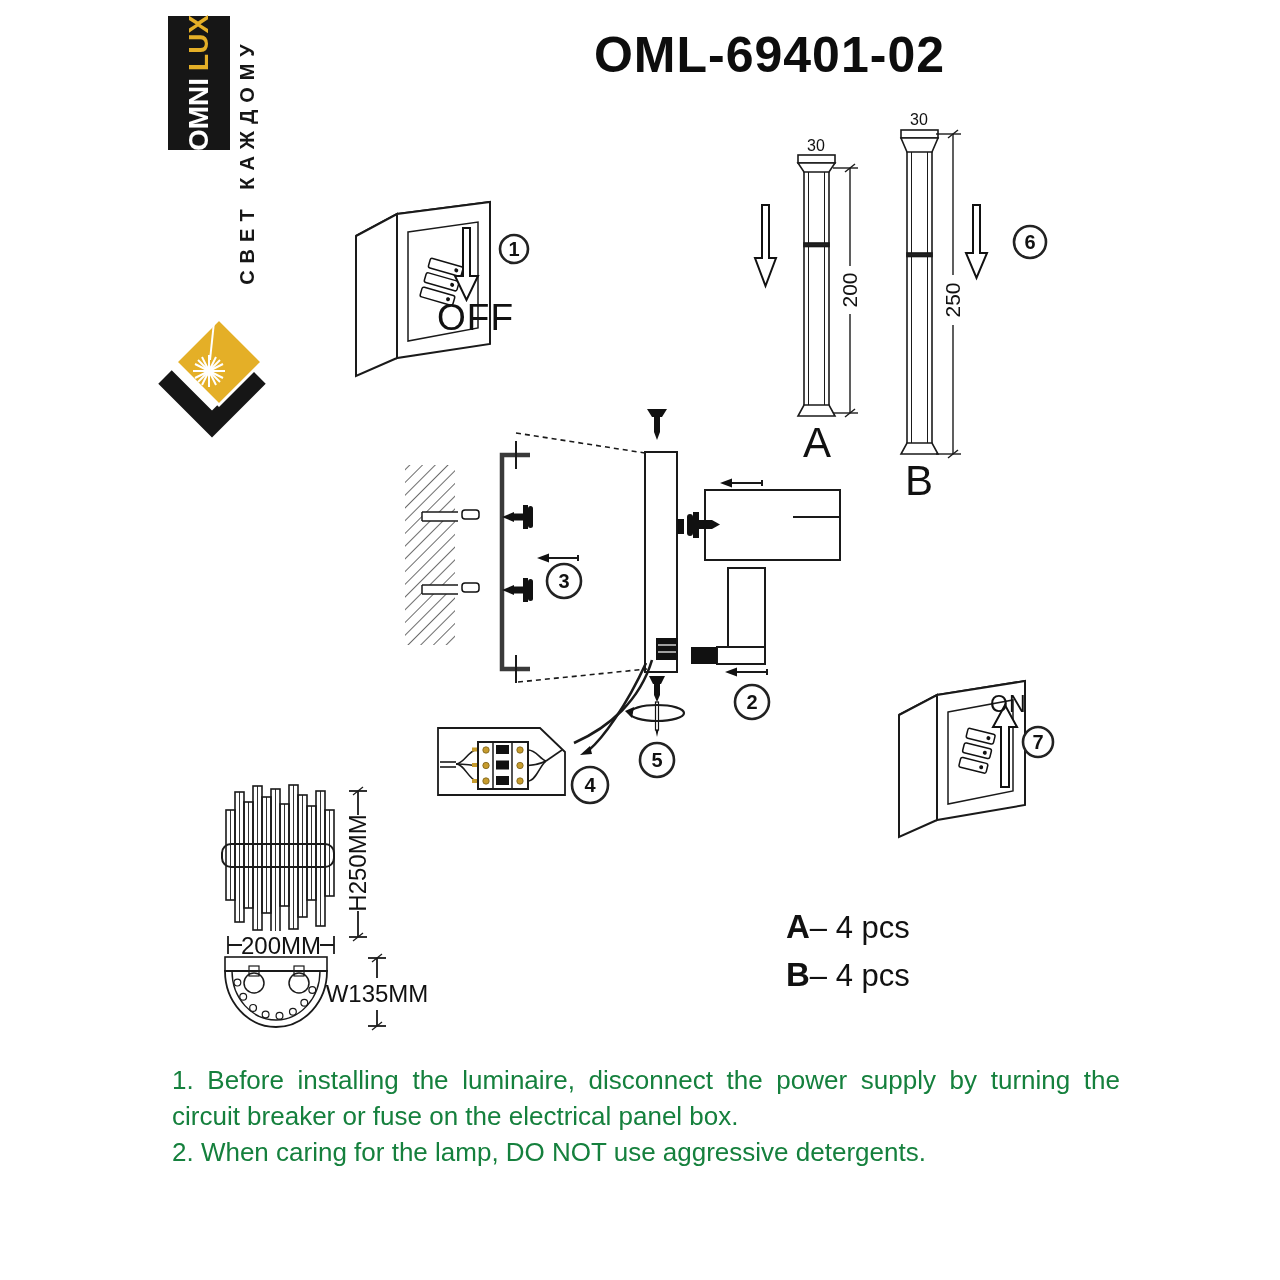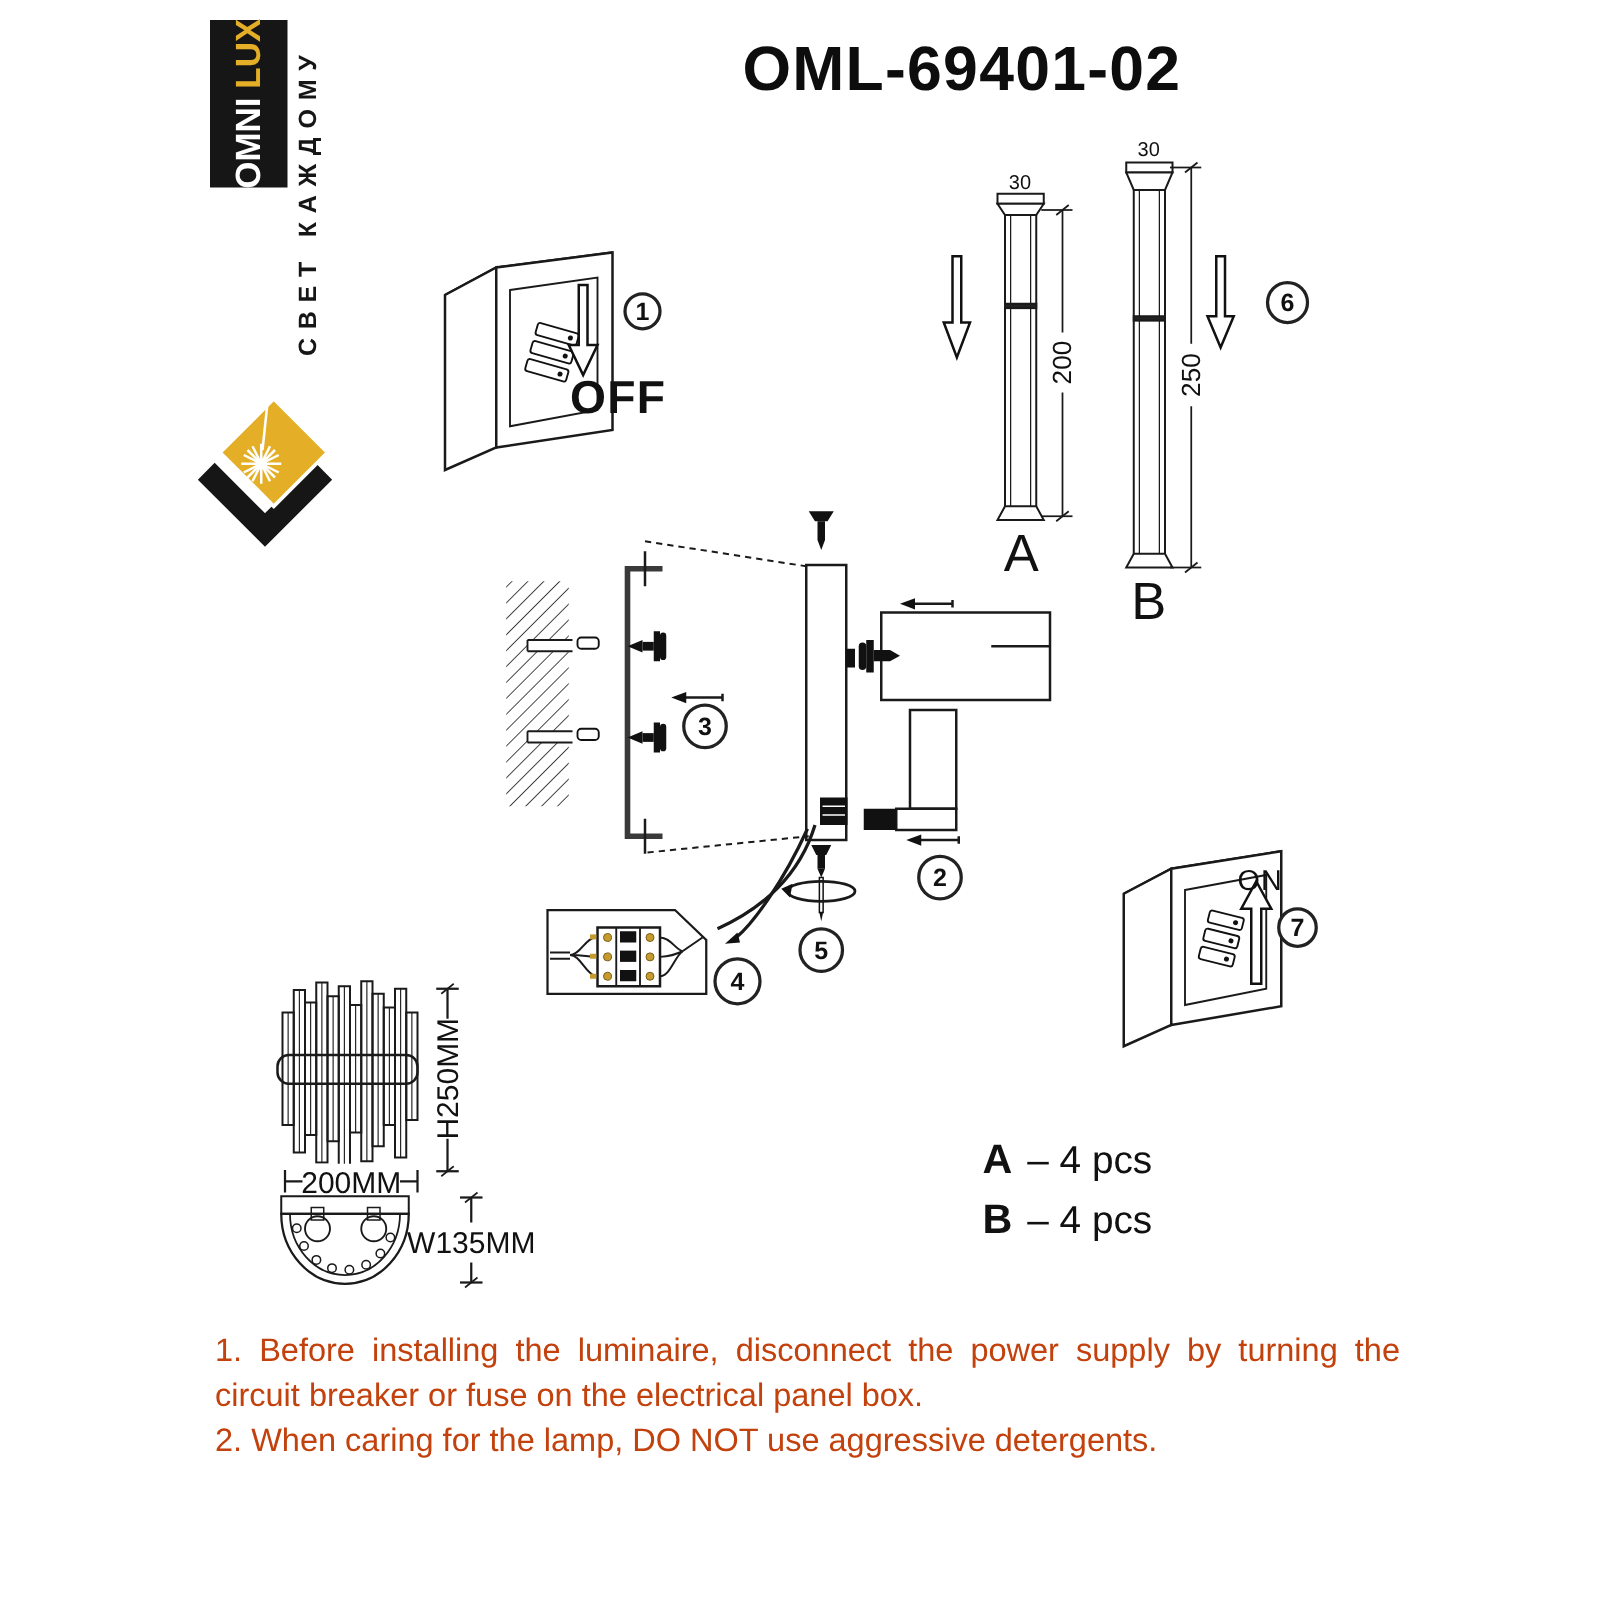--- a/index.html
+++ b/index.html
@@ -16,31 +16,31 @@
   .logo-lux{color:#E4AF27;}
   .tagline-box{position:absolute;left:230px;top:10px;width:34px;height:302px;}
   .tagline-inner{position:absolute;left:0;top:0;width:302px;height:34px;
     transform-origin:0 0;transform:rotate(-90deg) translateX(-302px);
     display:flex;align-items:center;justify-content:center;
     font-weight:bold;font-size:20px;letter-spacing:7px;white-space:nowrap;color:#161616;}
 
   .page-title{position:absolute;left:345px;top:26px;width:600px;text-align:right;
     font-size:50px;font-weight:bold;letter-spacing:1px;color:#0d0d0d;}
 
-  .off-label{position:absolute;left:456px;top:297px;font-size:37px;font-weight:bold;letter-spacing:1px;}
+  .off-label{position:absolute;left:437px;top:297px;font-size:37px;font-weight:normal;letter-spacing:1px;}
   .on-label{position:absolute;left:990px;top:691px;font-size:23px;font-weight:normal;letter-spacing:1px;}
 
   .qty-row{position:absolute;left:786px;display:flex;align-items:baseline;}
   .qty-part{font-size:33px;font-weight:bold;}
-  .qty-rest{font-size:31px;margin-left:12px;}
+  .qty-rest{font-size:31px;}
   .qty-a{top:908px;}
   .qty-b{top:956px;}
 
   .instructions{position:absolute;left:172px;top:1062px;width:948px;}
-  .instructions p{margin:0;font-size:26px;line-height:36px;text-align:justify;color:#c2410c;}
+  .instructions p{margin:0;font-size:26px;line-height:36px;text-align:justify;color:#15803d;}
 
   svg{position:absolute;overflow:visible;}
   svg text{font-family:"Liberation Sans", sans-serif;fill:#111;}
   .badge-circle{fill:#fff;stroke:#222;stroke-width:2.6;}
   .badge-num{font-size:20px;font-weight:bold;}
   .ln{stroke:#1a1a1a;fill:none;}
 </style>
 </head>
 <body>
 

